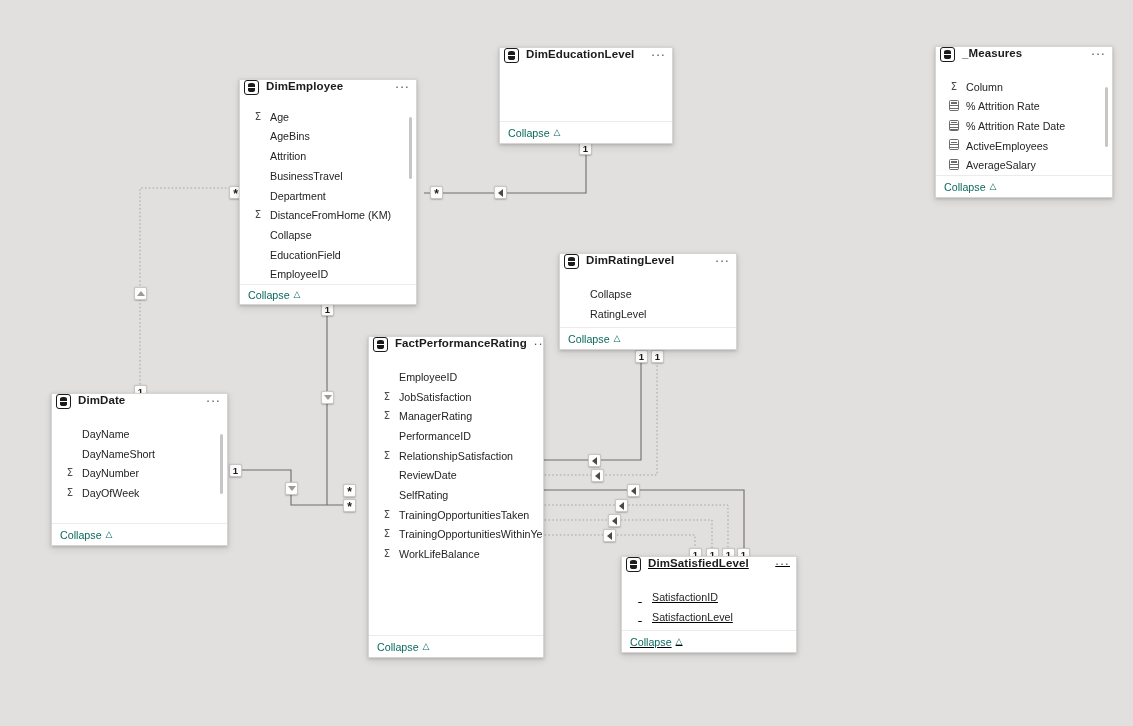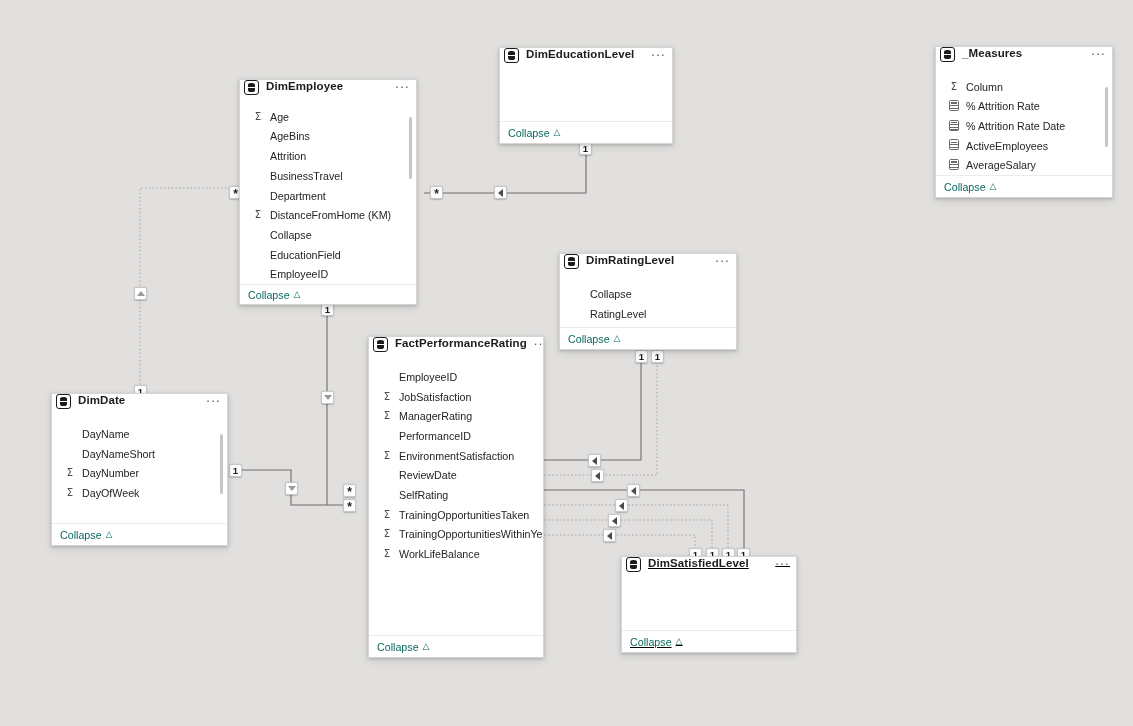--- a/index.html
+++ b/index.html
@@ -306,21 +306,21 @@
           <div class="field">
             <span class="fic sigma">Σ</span>
             <span>ManagerRating</span>
           </div>
           <div class="field">
             <span class="fic blank">·</span>
             <span>PerformanceID</span>
           </div>
           <div class="field">
             <span class="fic sigma">Σ</span>
-            <span>EnvironmentSatisfaction</span>
+            <span>RelationshipSatisfaction</span>
           </div>
           <div class="field">
             <span class="fic blank">·</span>
             <span>ReviewDate</span>
           </div>
           <div class="field">
             <span class="fic blank">·</span>
             <span>SelfRating</span>
           </div>
           <div class="field">
@@ -371,20 +371,30 @@
         <div class="collapse">
           <span>Collapse</span>
           <span class="chev">△</span>
         </div>
       </div>
       <div class="card" style="left: 621px; top: 556px; width: 176px; height: 97px; display: flex; flex-direction: column; text-decoration: underline;">
         <div class="card-head">
           <span class="tbl-icon"></span>
           <span class="card-title">DimSatisfiedLevel</span>
           <span class="ellipsis">...</span>
+        </div>
+        <div class="field-list">
+          <div class="field">
+            <span class="fic blank">·</span>
+            <span>SatisfactionID</span>
+          </div>
+          <div class="field">
+            <span class="fic blank">·</span>
+            <span>SatisfactionLevel</span>
+          </div>
         </div>
         <div class="spacer"></div>
         <div class="collapse">
           <span>Collapse</span>
           <span class="chev">△</span>
         </div>
       </div>
     </div>
 </div>
 

